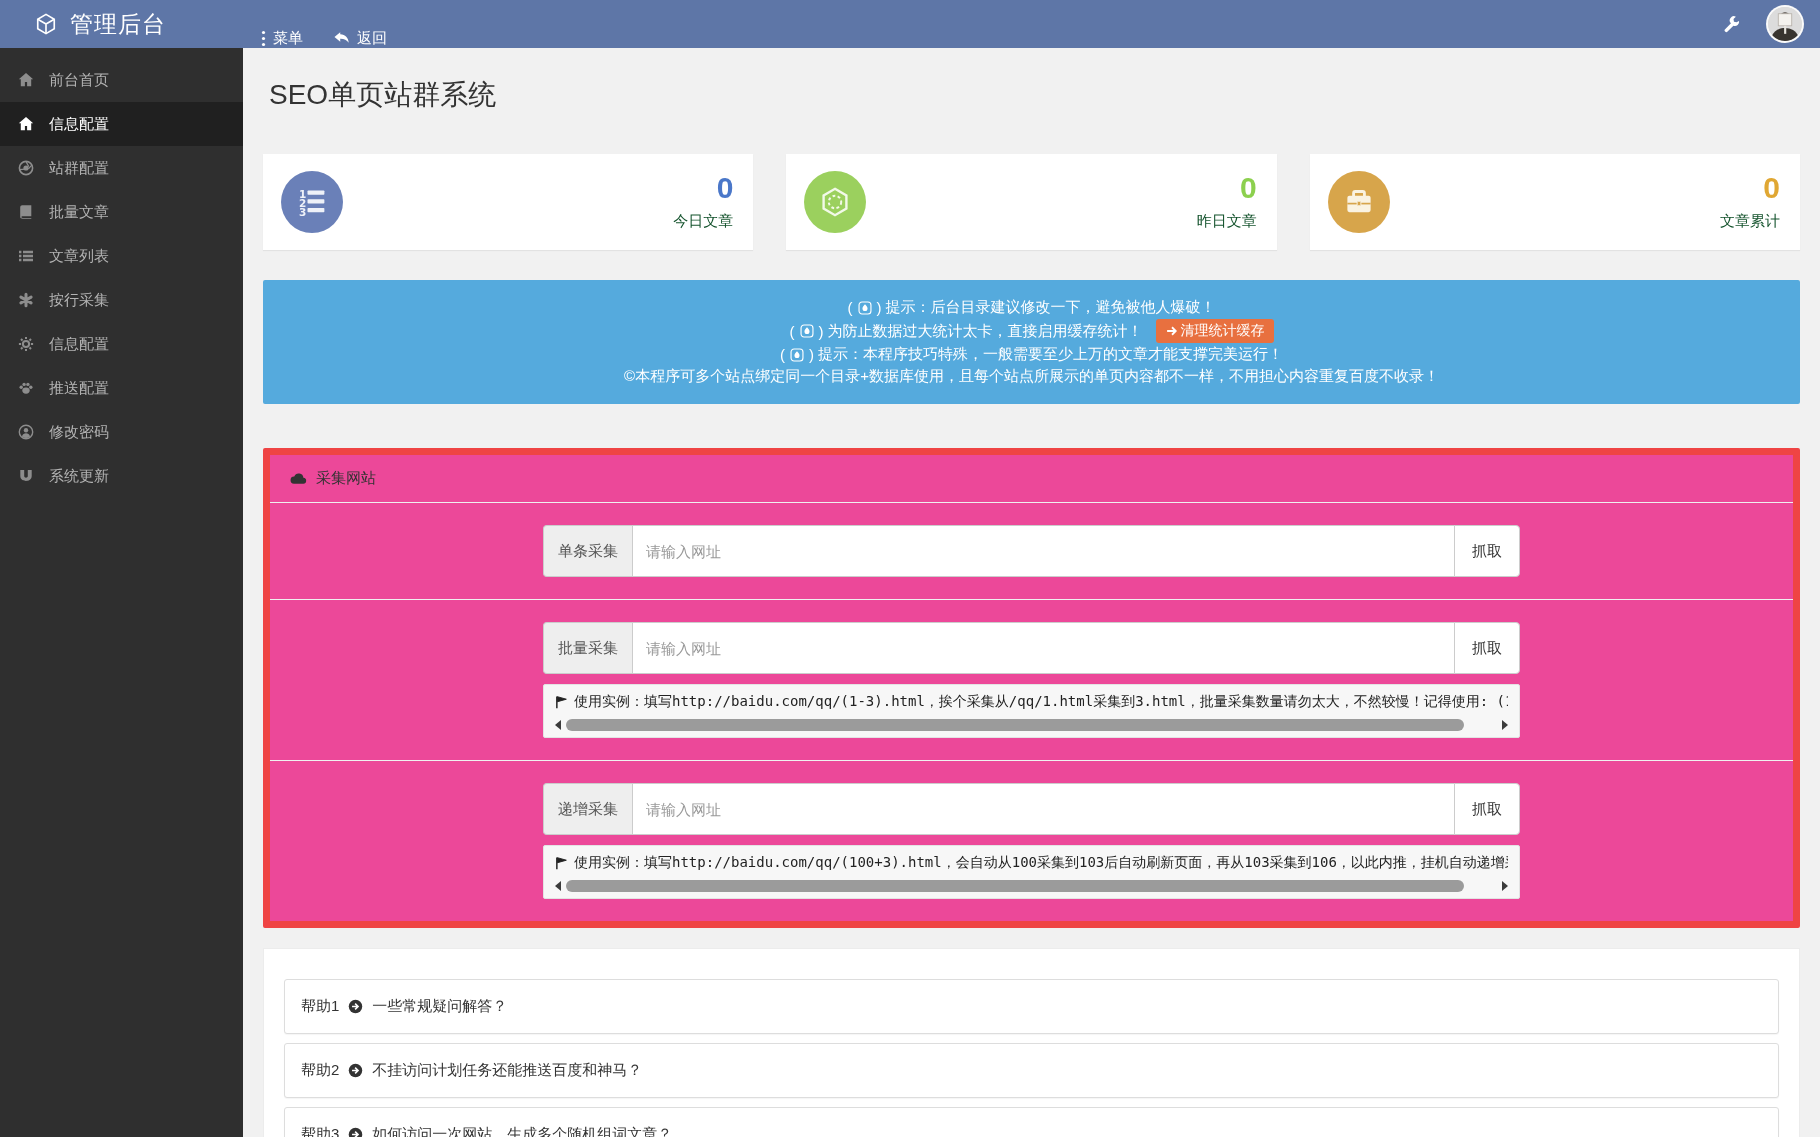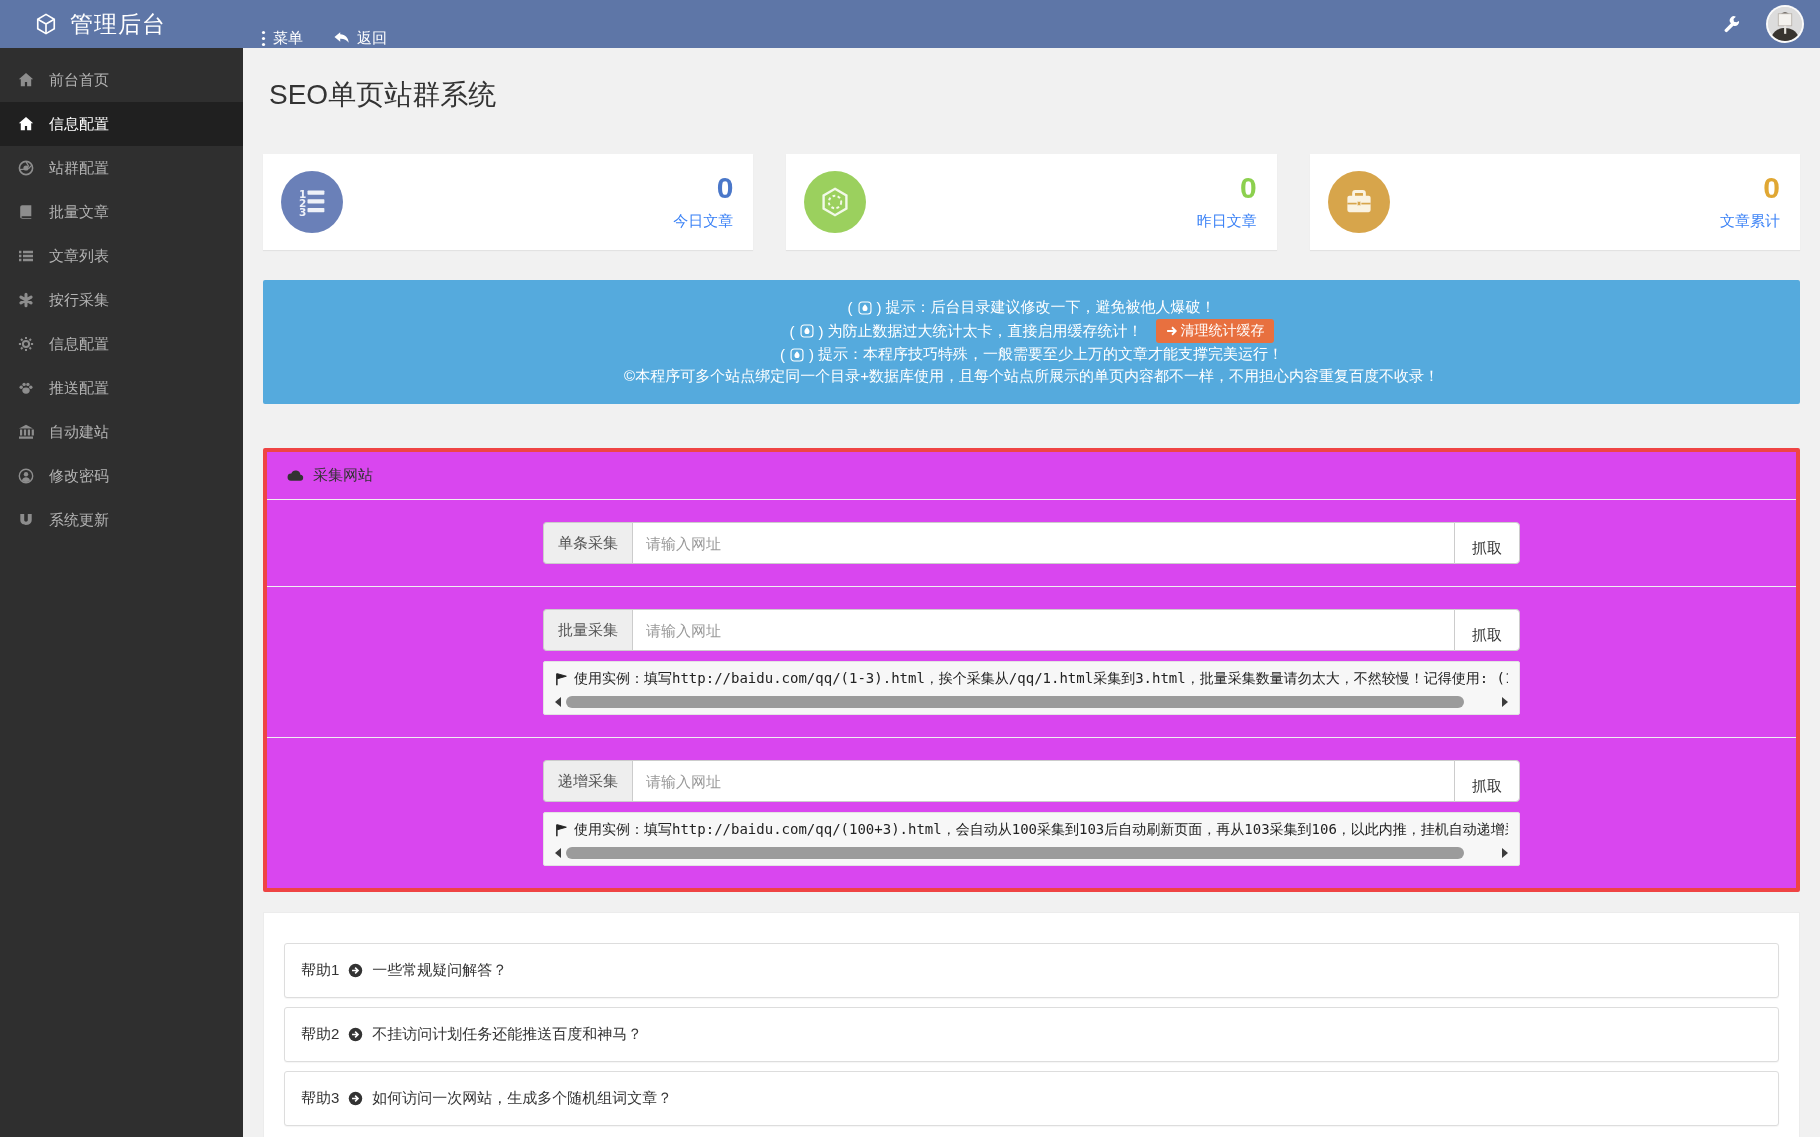--- a/index.html
+++ b/index.html
@@ -31,46 +31,46 @@
   .page-title { font-size:28px; font-weight:400; color:#333; margin:28px 6px 40px; }
 
   
   .cards { display:flex; gap:33px; }
   .card { flex:1; background:#fff; height:96px; display:flex; align-items:center;
     padding:0 20px 0 18px; box-shadow:0 1px 1px rgba(0,0,0,.06); }
   .card-circle { width:62px; height:62px; border-radius:50%; color:#fff;
     display:flex; align-items:center; justify-content:center; flex:none; }
   .card-right { margin-left:auto; text-align:right; }
   .card-value { font-size:30px; font-weight:bold; line-height:1; }
-  .card-label { font-size:15px; color:#3b82f6; margin-top:9px; }
+  .card-label { font-size:15px; color:#14532d; margin-top:9px; }
   .card.c1 .card-circle { background:#6a80b8; }
   .card.c1 .card-value  { color:#4a77c9; }
   .card.c2 .card-circle { background:#9bd05e; }
   .card.c2 .card-value  { color:#8cd04e; }
   .card.c3 .card-circle { background:#d7a54b; }
   .card.c3 .card-value  { color:#e0a733; }
 
   
   .alert { margin-top:30px; background:#55aadd; color:#fff; border-radius:2px;
     padding:16px 10px; font-size:15px; }
   .alert-line { display:flex; align-items:center; justify-content:center; gap:4px;
     min-height:21px; margin:1px 0; }
   .alert-line svg { flex:none; margin:0 1px; }
   .alert-btn { display:inline-flex; align-items:center; gap:2px; background:#e8703f;
     color:#fff; border:none; border-radius:3px; padding:3px 9px; font-size:14px;
     margin-left:9px; cursor:pointer; font-family:inherit; }
 
   
-  .panel { margin-top:44px; background:#d946ef; border:4px solid #ef4444; border-radius:2px; }
+  .panel { margin-top:44px; background:#ec4899; border:7px solid #ef4444; border-radius:2px; }
   .panel-header { padding:14px 20px; border-bottom:1px solid #f0f0f0; font-size:15px;
     color:#333; display:flex; align-items:center; gap:9px; }
   .form-row { padding:22px 0; }
   .form-row + .form-row { border-top:1px solid #f0f0f0; }
   .row-inner { width:977px; margin:0 auto; }
-  .input-group { display:flex; height:42px; }
+  .input-group { display:flex; height:52px; }
   .ig-label { background:#eee; border:1px solid #ccc; border-right:none;
     border-radius:4px 0 0 4px; display:flex; align-items:center; padding:0 14px;
     font-size:15px; color:#555; flex:none; }
   .ig-input { flex:1; border:1px solid #ccc; padding:0 13px; font-size:15px; color:#555;
     outline:none; font-family:inherit; min-width:0; }
   .ig-input::placeholder { color:#999; }
   .ig-btn { background:#fff; border:1px solid #ccc; border-left:1px solid #ccc;
     border-radius:0 4px 4px 0; padding:16px 17px; font-size:15px; color:#333; cursor:pointer;
     font-family:inherit; flex:none; margin-left:-1px; }
   .help-bar { margin-top:10px; background:#f7f7f7; border:1px solid #e3e3e3;
@@ -187,26 +187,20 @@
     </div>
     <div class="side-item">
       <svg width="16" height="16" viewBox="0 0 16 16" fill="currentColor">
         <ellipse cx="8" cy="10.6" rx="3.7" ry="3.1"></ellipse>
         <circle cx="3.2" cy="7.3" r="1.7"></circle>
           <circle cx="6.1" cy="4.4" r="1.7"></circle>
         <circle cx="9.9" cy="4.4" r="1.7"></circle>
           <circle cx="12.8" cy="7.3" r="1.7"></circle>
       </svg>
       <span>推送配置</span>
-    </div>
-    <div class="side-item">
-      <svg width="16" height="16" viewBox="0 0 16 16" fill="currentColor">
-        <path d="M8 .8L1 4.5h14zM2 5.5h2.2v6H2zm3.9 0h2.2v6H5.9zm3.9 0H12v6H9.8zm3.9 0h2.2v6h-2.2zM1 12.5h14v2.2H1z"></path>
-      </svg>
-      <span>自动建站</span>
     </div>
     <div class="side-item">
       <svg width="16" height="16" viewBox="0 0 16 16">
         <circle cx="8" cy="8" r="6.7" fill="none" stroke="currentColor" stroke-width="1.4"></circle>
         <circle cx="8" cy="6.2" r="2.2" fill="currentColor"></circle>
         <path d="M3.9 12.4c.7-2 2.3-3.1 4.1-3.1s3.4 1.1 4.1 3.1a6.7 6.7 0 0 1-8.2 0z" fill="currentColor"></path>
       </svg>
       <span>修改密码</span>
     </div>
     <div class="side-item">

